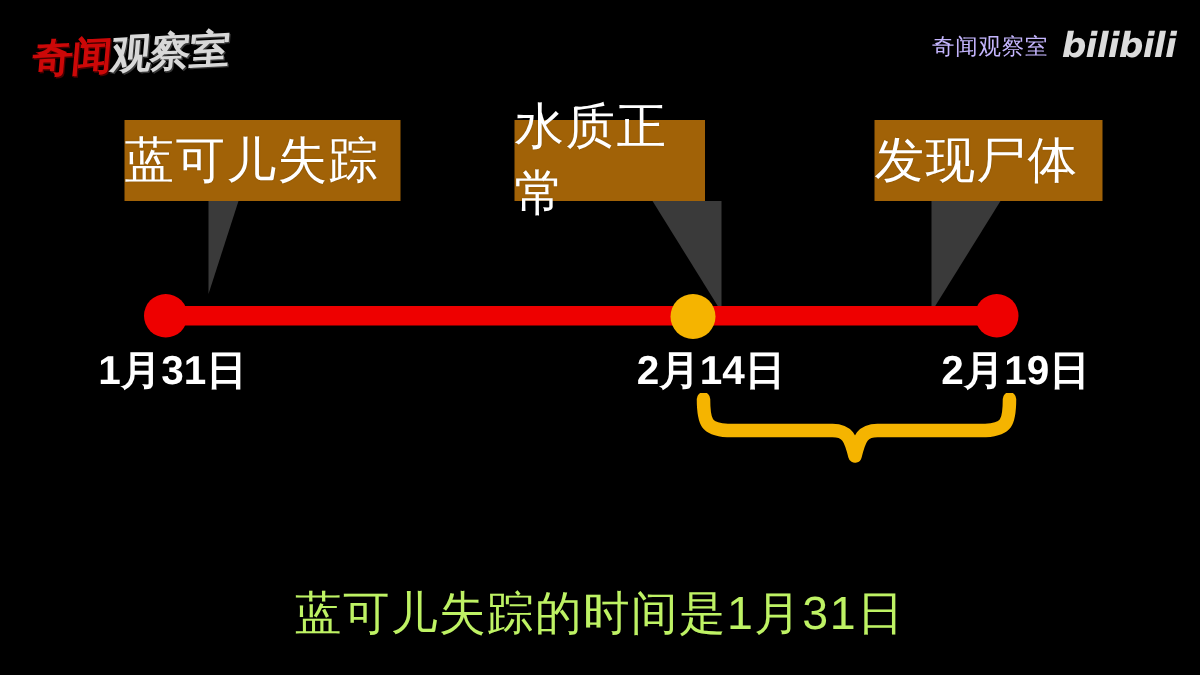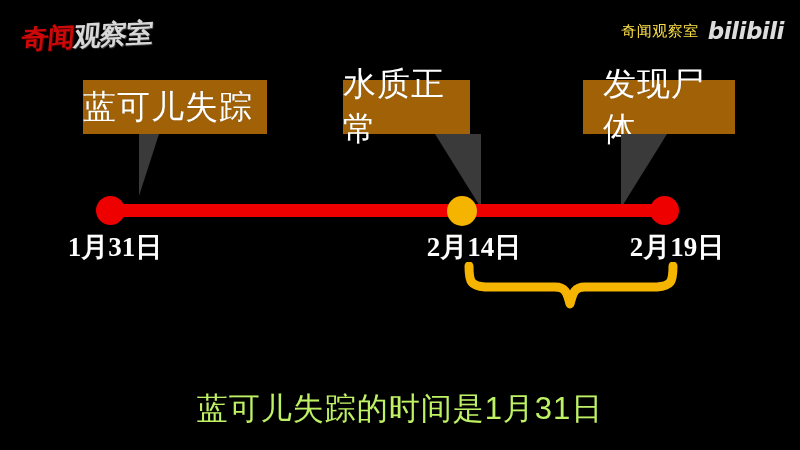--- a/index.html
+++ b/index.html
@@ -49,21 +49,21 @@
     right: 16px;
     top: 20px;
     display: flex;
     align-items: center;
     gap: 9px;
     white-space: nowrap;
   }
   #watermark .wm-text {
     font-family: "Liberation Sans", sans-serif;
     font-size: 15px;
-    color: #fde047;
+    color: #c4b5fd;
     letter-spacing: 0.5px;
   }
   #watermark .wm-bili {
     font-family: "DejaVu Sans", sans-serif;
     font-size: 23px;
     font-weight: bold;
     font-style: italic;
     color: #dcdcdc;
     letter-spacing: -0.5px;
     line-height: 1;
@@ -98,21 +98,21 @@
     border-bottom: 62px solid transparent;
   }
 
   #callout-2 { left: 343px; top: 80px; width: 127px; }
   #callout-2 .tail {
     left: 92px;
     border-right: 46px solid #3a3a3a;
     border-bottom: 74px solid transparent;
   }
 
-  #callout-3 { left: 583px; top: 80px; width: 152px; padding-left: 20px; }
+  #callout-3 { left: 583px; top: 80px; width: 152px; }
   #callout-3 .tail {
     left: 38px;
     border-left: 46px solid #3a3a3a;
     border-bottom: 74px solid transparent;
   }
 
   
   #timeline-bar {
     position: absolute;
     left: 110px;
@@ -135,21 +135,21 @@
   }
   #dot-end {
     left: 650px; top: 196px;  width: 29px; height: 29px;
     background: #ee0000;
   }
 
   
   .date-label {
     position: absolute;
     top: 229px;
-    font-family: Liberation Serif, serif;
+    font-family: Liberation Sans, sans-serif;
     font-size: 27px;
     font-weight: bold;
     color: #ffffff;
     text-align: center;
     white-space: nowrap;
     letter-spacing: 0px;
   }
   #date-1 { left: 55px;  width: 120px; }
   #date-2 { left: 404px; width: 120px; margin-left: 10px; }
   #date-3 { left: 605px; width: 120px; margin-left: 12px; }

